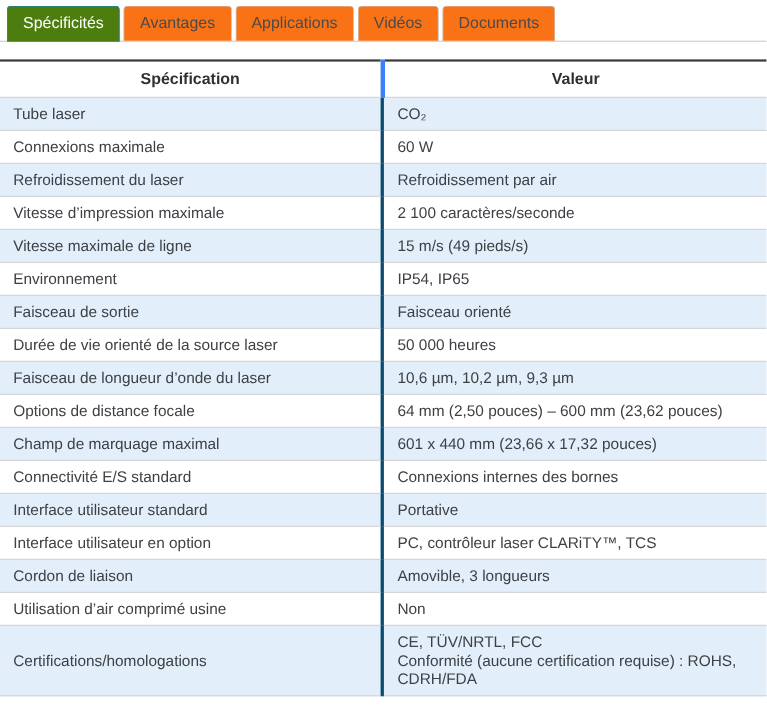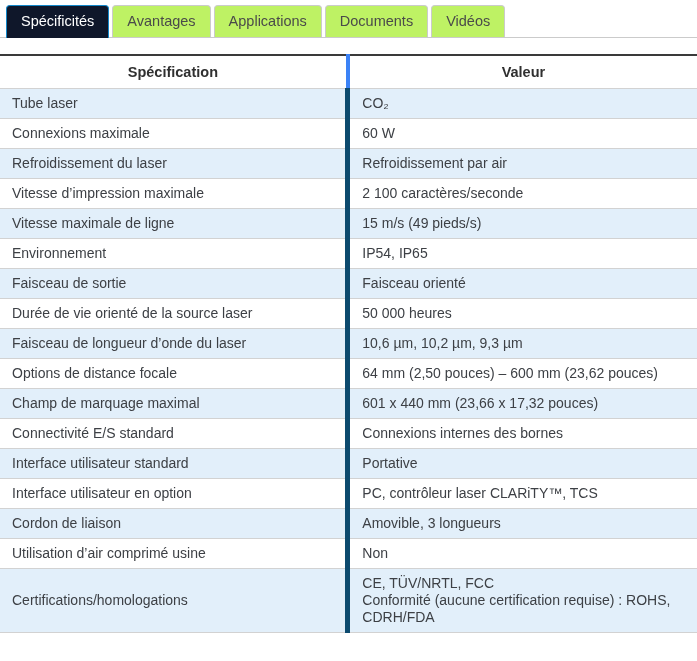--- a/index.html
+++ b/index.html
@@ -16,30 +16,30 @@
     display: flex;
     align-items: flex-end;
     gap: 3px;
     padding: 5px 0 0 6px;
     border-bottom: 1px solid #cbcbcb;
   }
   .tab {
     font-size: 14.5px;
     line-height: 15px;
     color: #4a4a4a;
-    background: #bef264;
+    background: #f97316;
     border: 1px solid #cbcbcb;
     border-bottom: none;
     border-radius: 4px 4px 0 0;
     padding: 8px 14px;
     cursor: pointer;
     white-space: nowrap;
   }
   .tab.active {
-    background: #0f172a;
+    background: #4d7c0f;
     border-color: #1387c9;
     color: #ffffff;
     margin-bottom: -1px;
     padding-bottom: 9px;
   }
   
   table.spec-table {
     width: 100%;
     border-collapse: collapse;
     margin-top: 16px;
@@ -60,39 +60,39 @@
   }
   .spec-table td {
     font-size: 14px;
     line-height: 17px;
     color: #3d4045;
     padding: 6px 12px;
     border-bottom: 1px solid #d2d2d2;
   }
   .spec-table td.spec-cell {
     text-align: left;
-    border-right: 5px solid #0c4a6e;
+    border-right: 3px solid #0c4a6e;
   }
   .spec-table td.value-cell {
     text-align: left;
     white-space: pre-line;
   }
   .spec-table tbody tr:nth-child(odd) {
     background: #e2effa;
   }
 </style>
 </head>
 <body>
 
 <div class="tabbar">
     <div class="tab active">Spécificités</div>
     <div class="tab">Avantages</div>
     <div class="tab">Applications</div>
+    <div class="tab">Vidéos</div>
     <div class="tab">Documents</div>
-    <div class="tab">Vidéos</div>
   </div>
 
 <table class="spec-table">
   <thead>
     <tr>
       <th>Spécification</th>
       <th>Valeur</th>
     </tr>
   </thead>
   <tbody>

